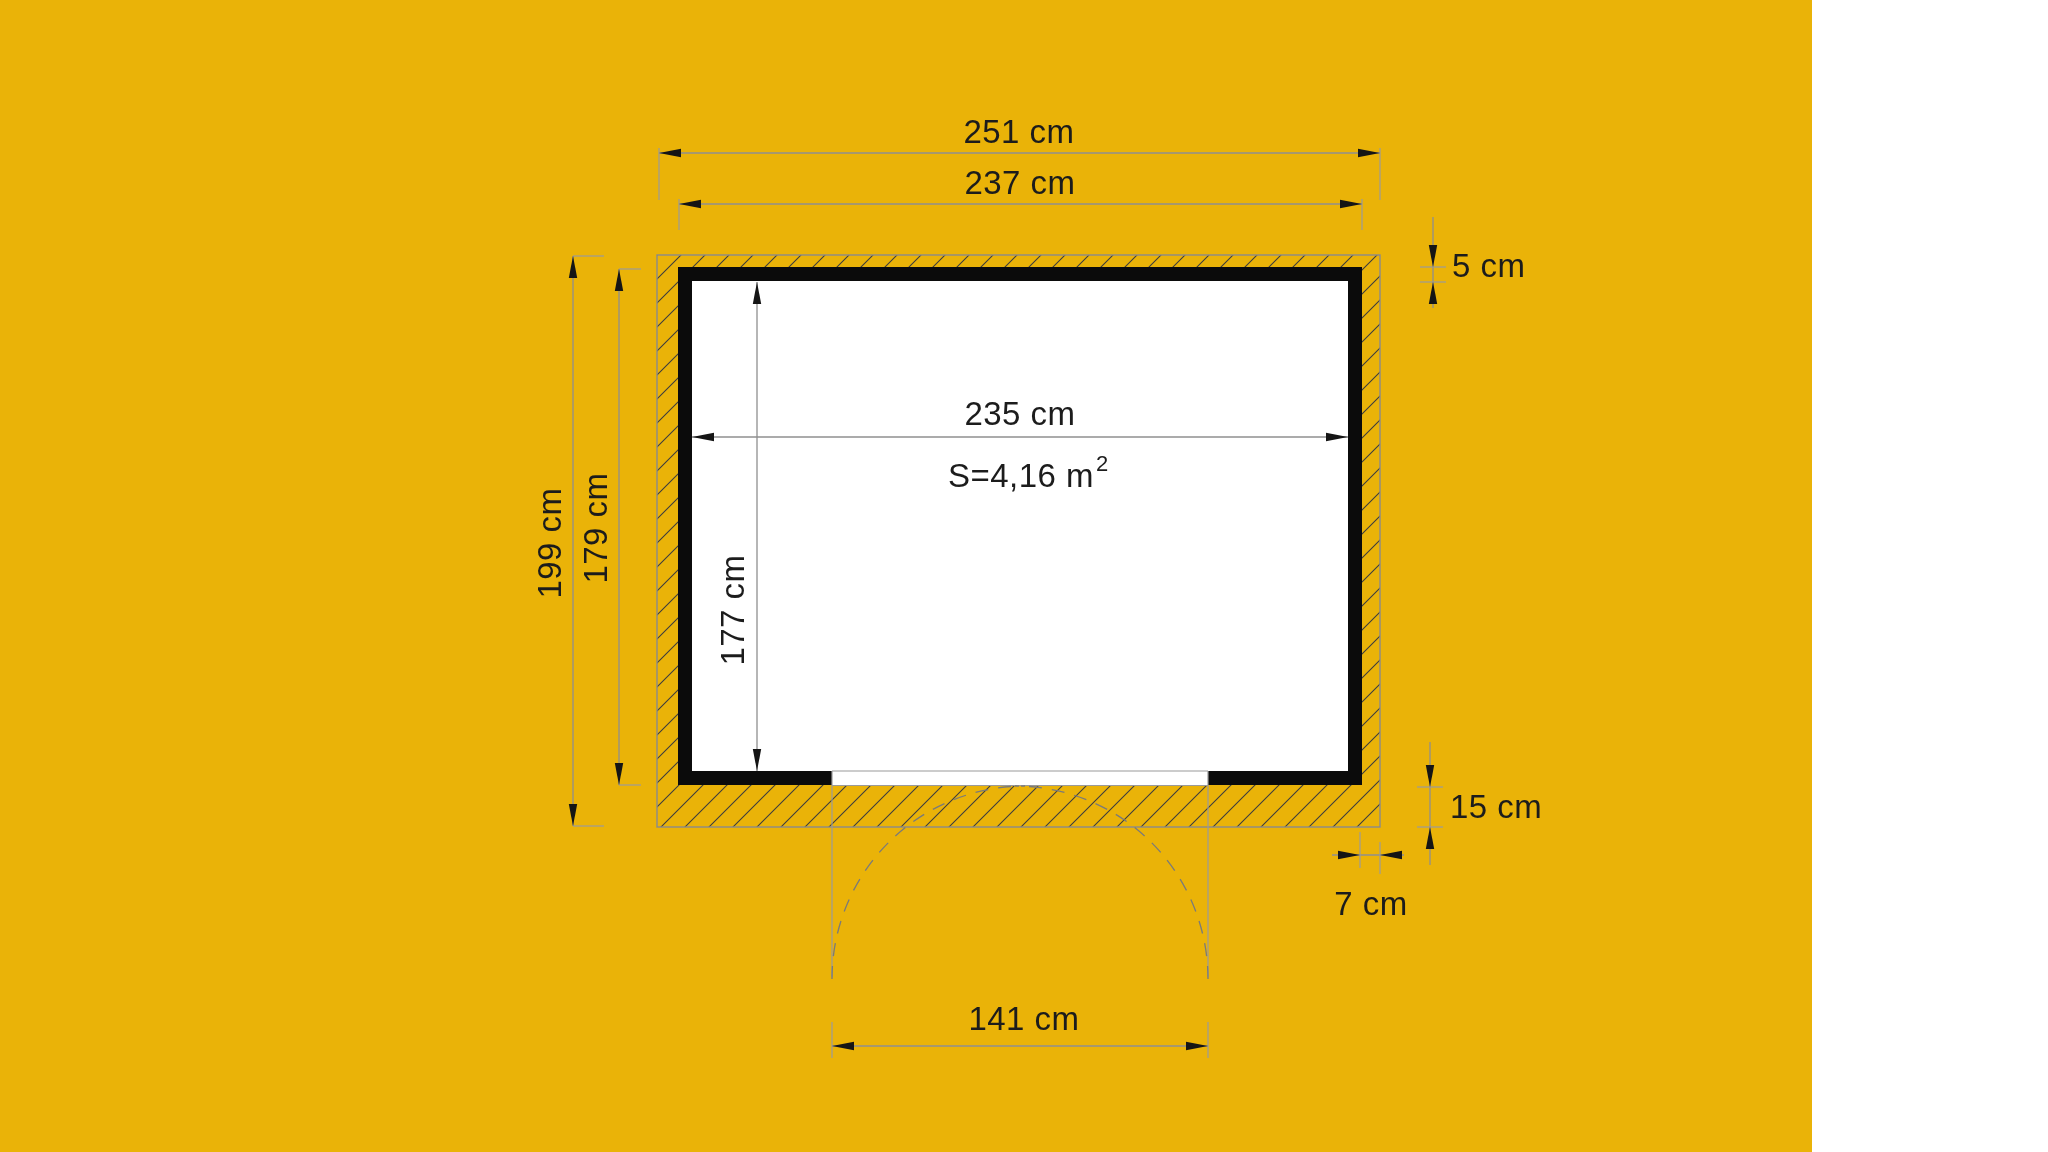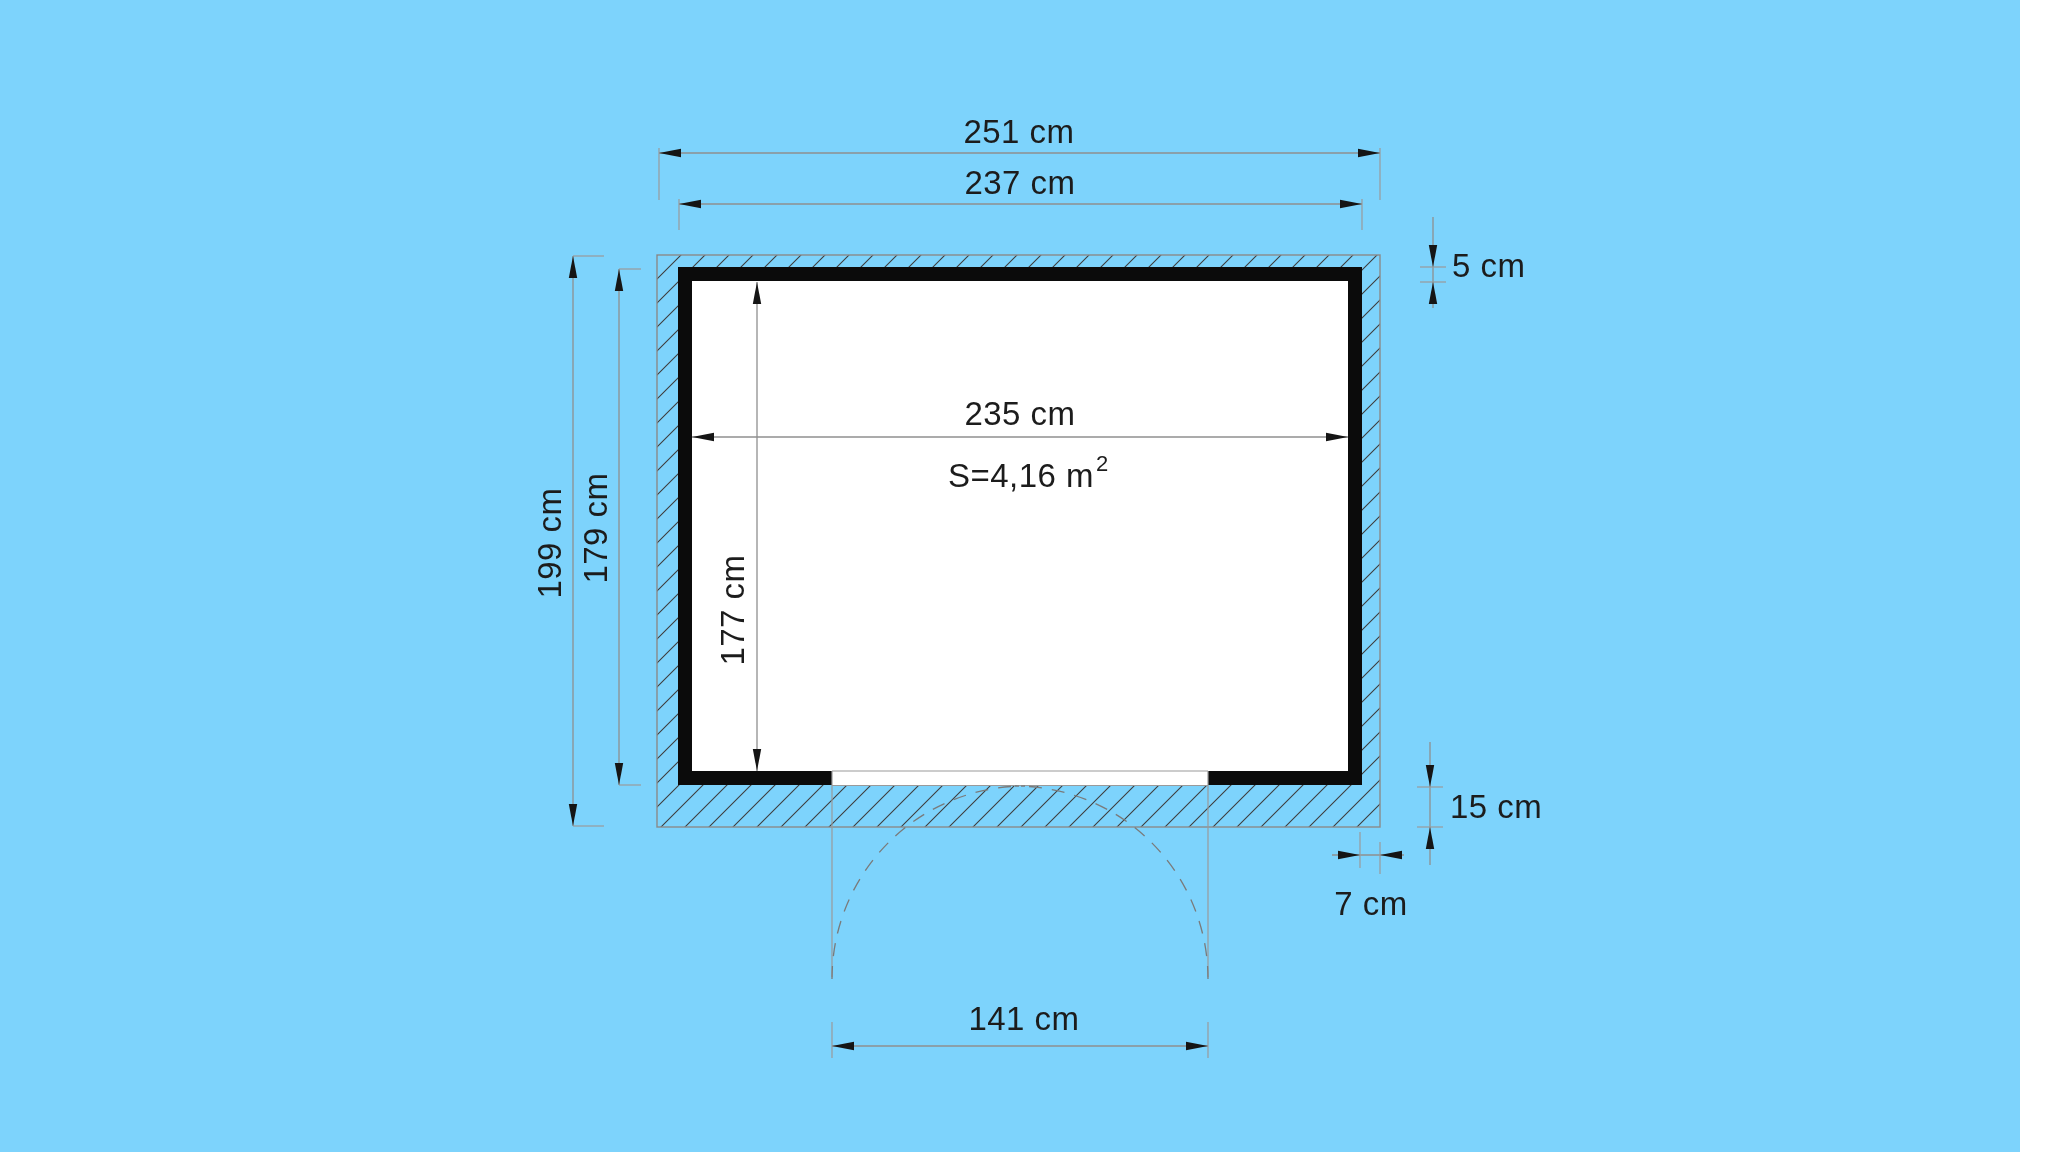--- a/index.html
+++ b/index.html
@@ -2,23 +2,23 @@
 <html><head>
 <meta charset="utf-8">
 <style>
   html, body {
     margin: 0;
     padding: 0;
     background: #ffffff;
   }
   .stage {
     position: relative;
-    width: 2020px;
+    width: 1812px;
     height: 1152px;
-    background: #7dd3fc;
+    background: #eab308;
     overflow: hidden;
   }
   svg { display: block; }
   text {
     font-family: "Liberation Sans", sans-serif;
     fill: #1c1c1c;
     font-size: 33px;
     letter-spacing: 0.5px;
   }
   text.small-sup { font-size: 22px; }

